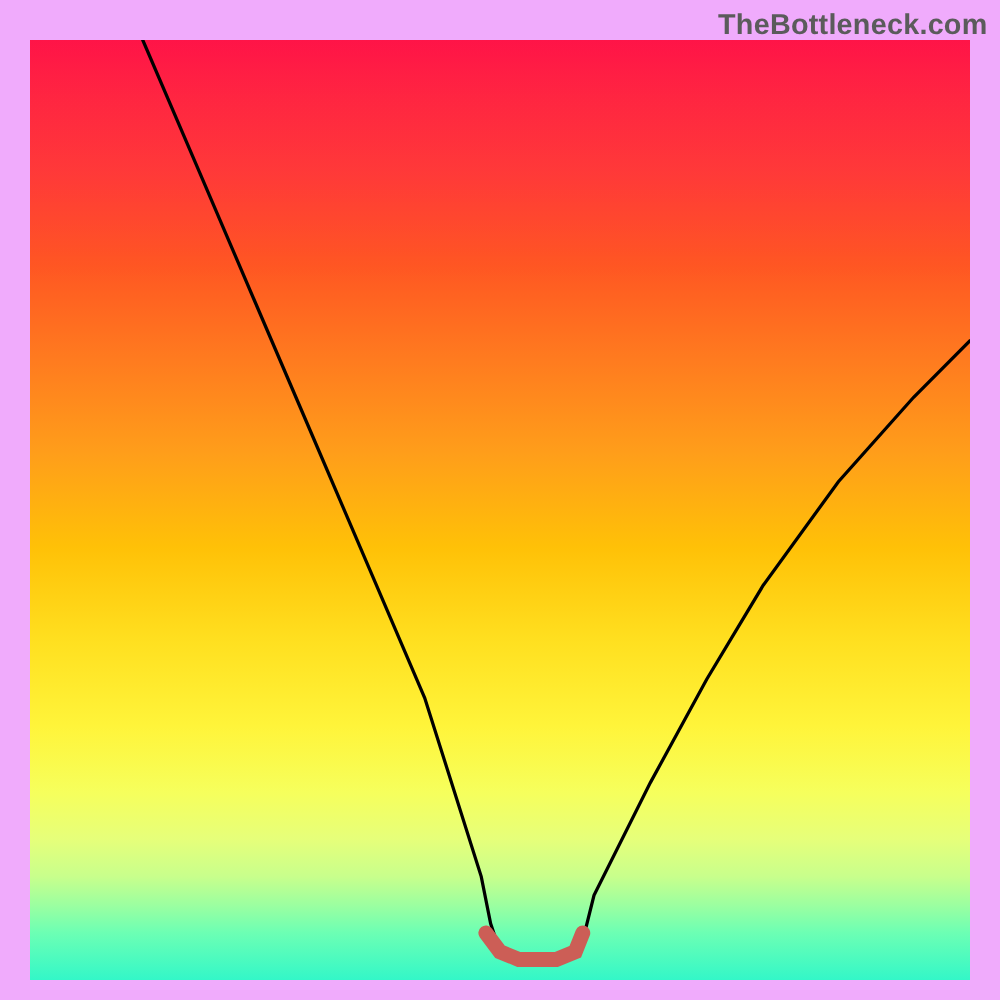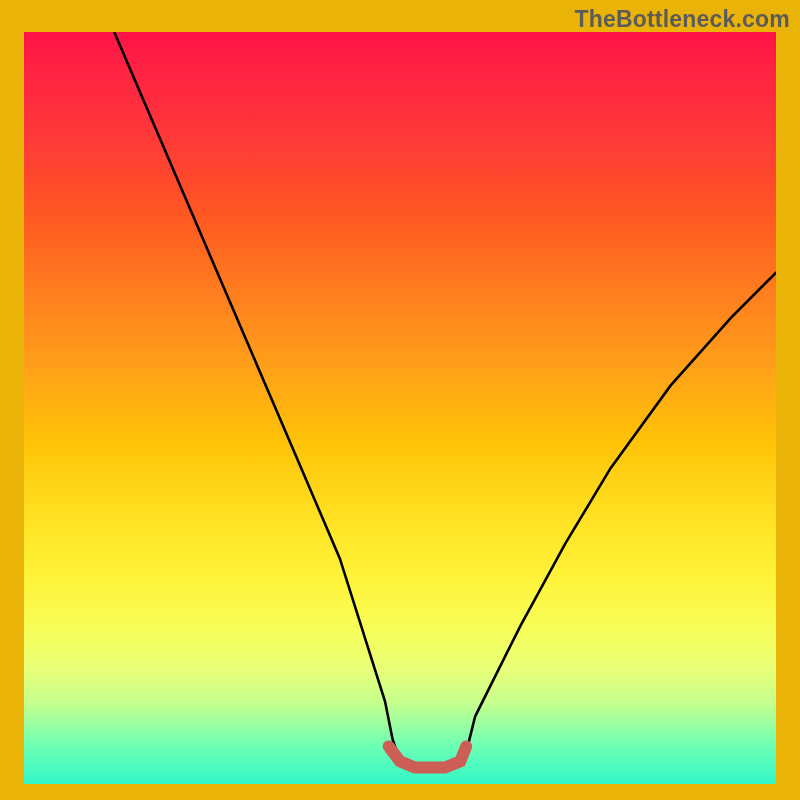--- a/index.html
+++ b/index.html
@@ -8,21 +8,21 @@
     width: 800px;
     height: 800px;
     overflow: hidden;
     background: #000;
     font-family: Arial, Helvetica, sans-serif;
   }
   .frame {
     position: relative;
     width: 800px;
     height: 800px;
-    background: #eab308;
+    background: #f0abfc;
   }
   .watermark {
     position: absolute;
     top: 6px;
     right: 10px;
     color: #5b5b5b;
     font-size: 23px;
     font-weight: 600;
     letter-spacing: 0.2px;
     z-index: 50;

